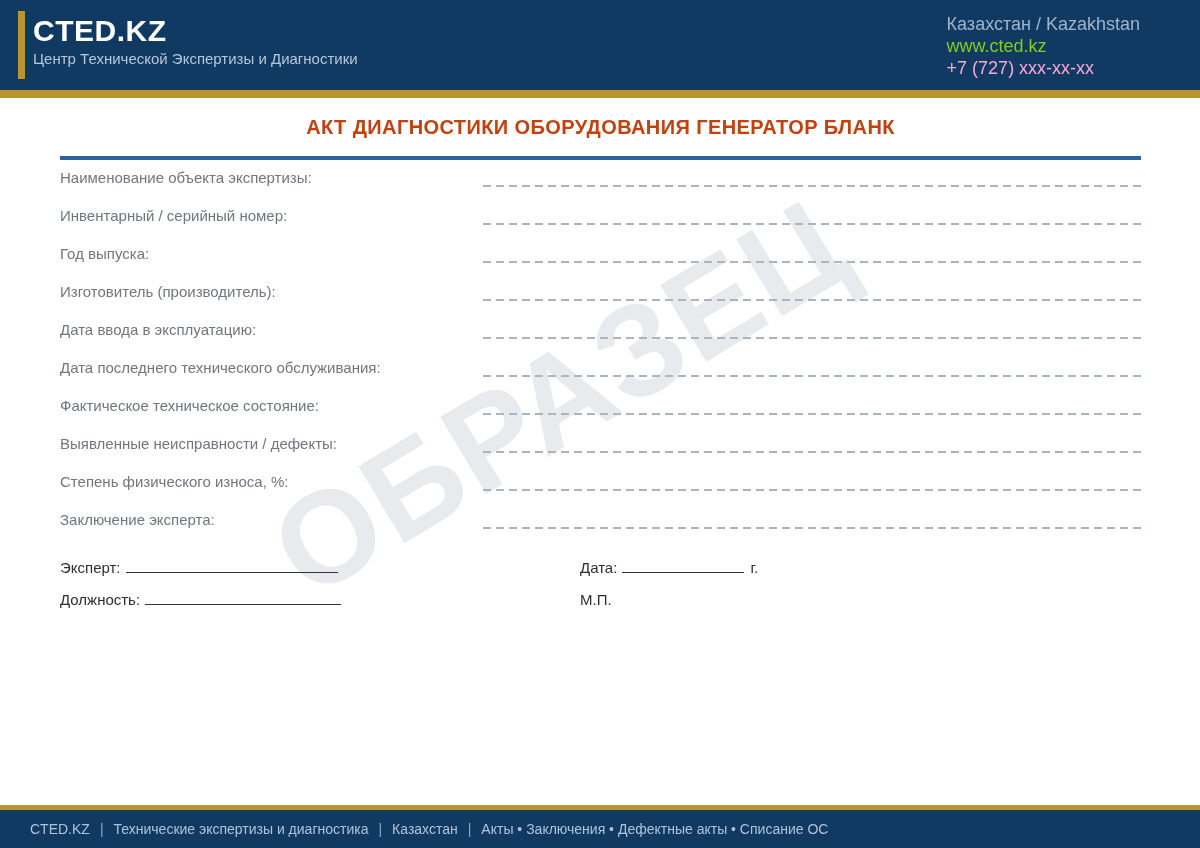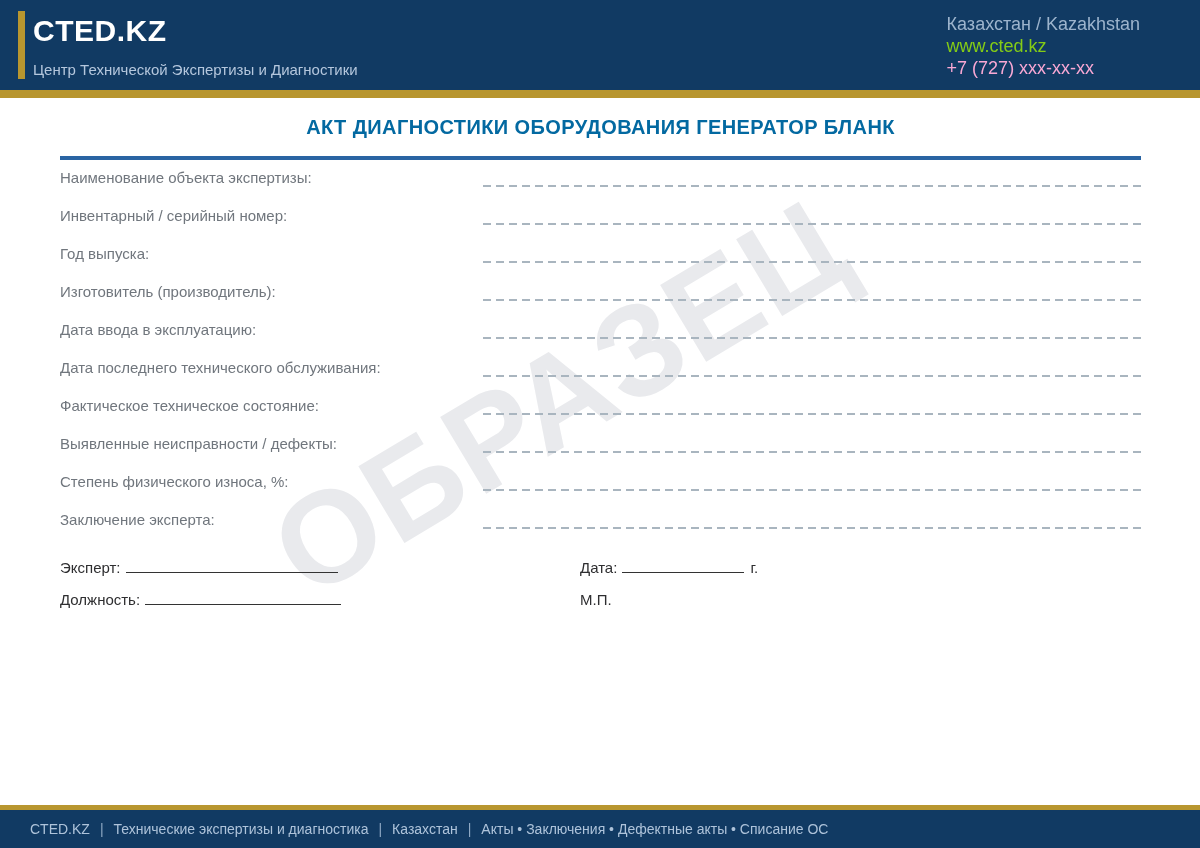--- a/index.html
+++ b/index.html
@@ -54,21 +54,21 @@
   .logo {
     color: #ffffff;
     font-size: 30px;
     font-weight: 700;
     letter-spacing: 0.5px;
     line-height: 36px;
   }
   .tagline {
     color: #b5c7dd;
     font-size: 15px;
-    margin-top: 12px;
+    margin-top: 1px;
   }
   .contact {
     text-align: left;
     font-size: 18px;
     line-height: 22px;
     padding-top: 2px;
     min-width: 160px;
   }
   .contact .region { color: #9db4cd; }
   .contact .website { color: #84cc16; cursor: pointer; }
@@ -83,21 +83,21 @@
 
   
   .content {
     position: relative;
     z-index: 1;
     padding: 0 59px 0 60px;
   }
   .doc-title {
     margin-top: 17px;
     text-align: center;
-    color: #0369a1;
+    color: #c2410c;
     font-size: 20px;
     font-weight: 700;
     letter-spacing: 0.4px;
     line-height: 25px;
   }
   .title-rule {
     margin-top: 16px;
     height: 4px;
     background: #2a64a3;
   }

